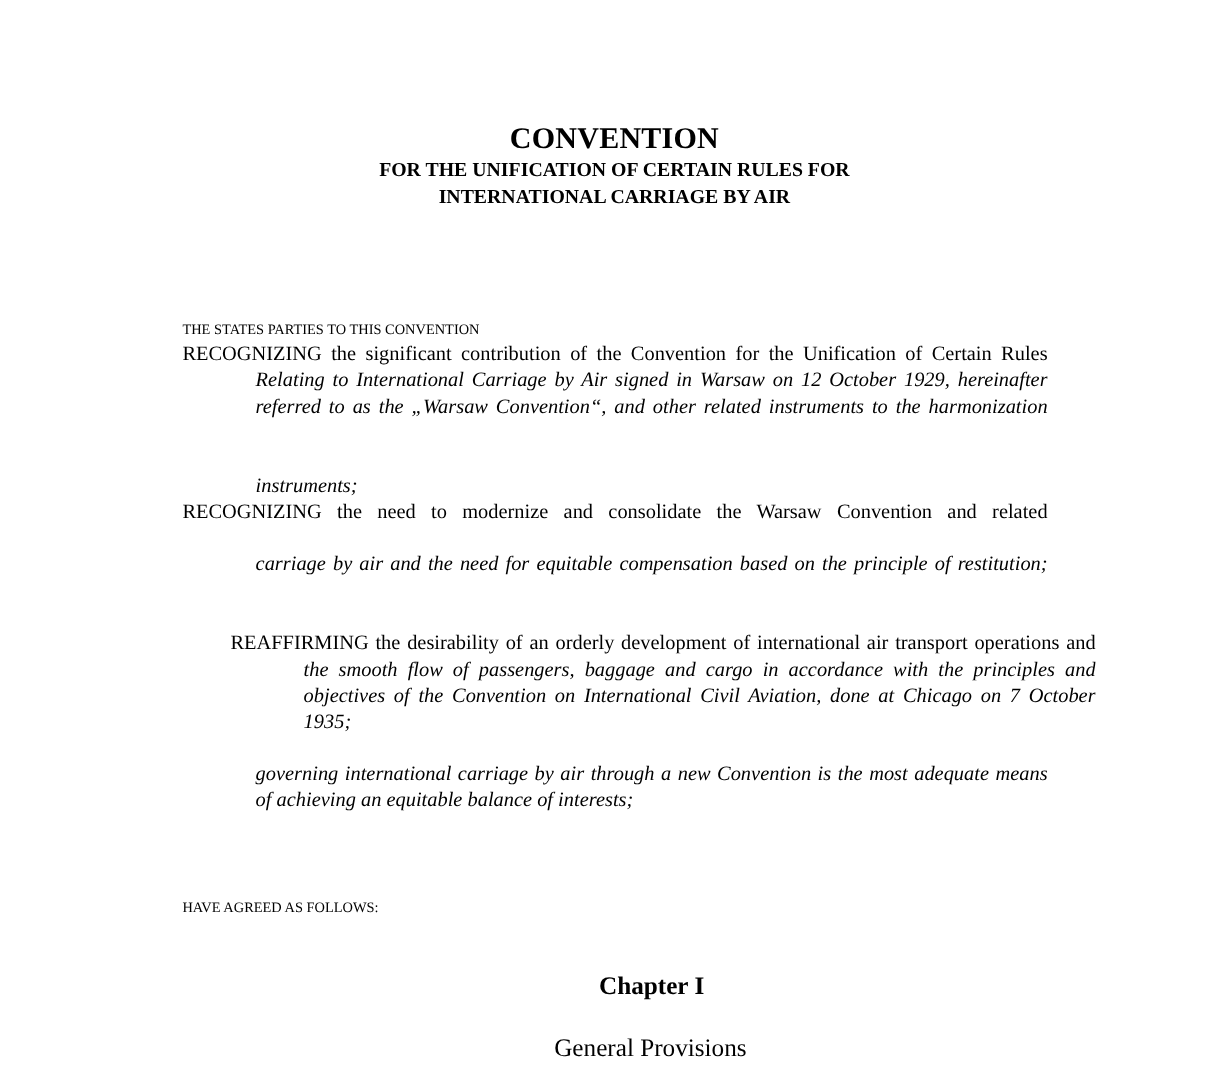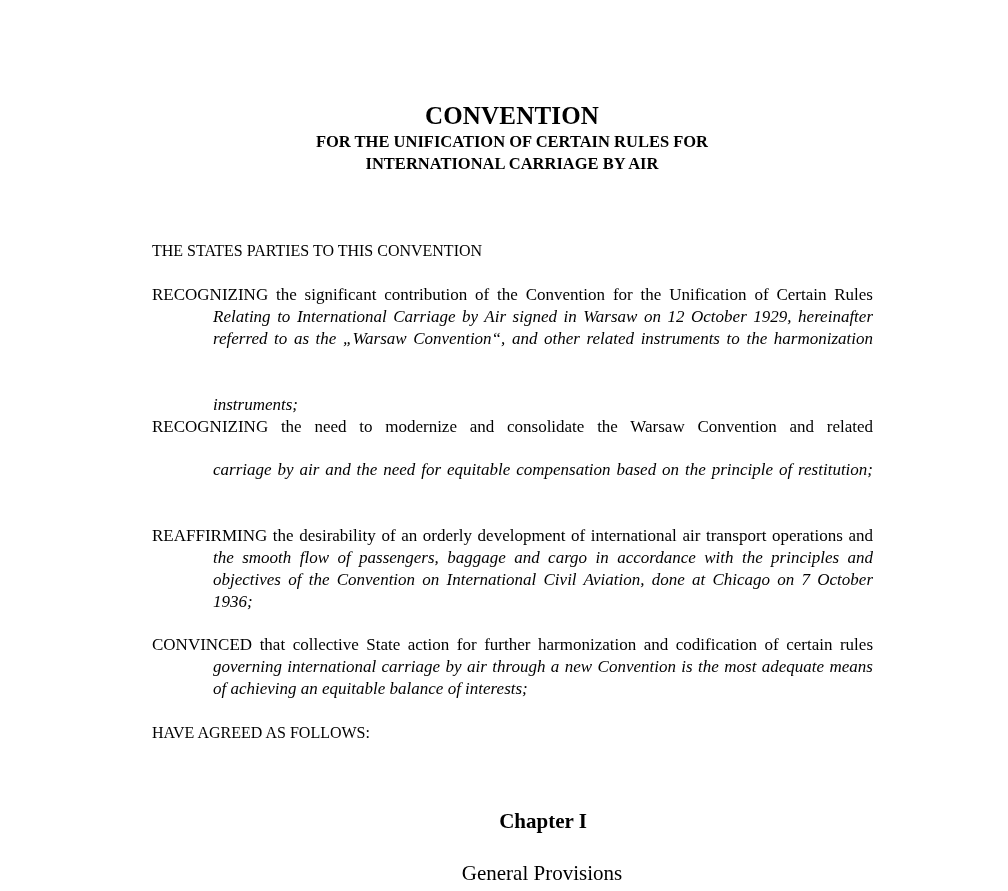--- a/index.html
+++ b/index.html
@@ -38,23 +38,24 @@
       width: 1024px;
       text-align: center;
       font-weight: bold;
       font-size: 16.5px;
       line-height: 22px;
     }
     .sub1 { top: 131px; }
     .sub2 { top: 153px; }
     .line {
       position: absolute;
-      font-size: 16px;
+      font-size: 12px;
       line-height: 22px;
       white-space: nowrap;
+      margin-top: 23px;
     }
     .parties {
       left: 152px;
       top: 240px;
     }
     .clause {
       position: absolute;
       left: 152px;
       width: 721px;
       font-size: 17px;
@@ -66,21 +67,21 @@
       text-align-last: justify;
       white-space: nowrap;
       height: 22px;
     }
     .clause .cl.first { padding-left: 0; }
     .clause .cl.indent { padding-left: 61px; font-style: italic; }
     .clause .cl.last { text-align-last: left; }
     .c1 { top: 284px; }
     .c2 { top: 394px; }
     .c3 { top: 459px; }
-    .c4 { top: 525px; }
+    .c4 { top: 525px; margin-left: 40px; }
     .c5 { top: 634px; }
     .agreed {
       left: 152px;
       top: 722px;
     }
     .chapter {
       position: absolute;
       left: 0;
       width: 1086px;
       text-align: center;
@@ -120,25 +121,24 @@
   </div>
 
   <div class="clause c3">
     <span class="cl indent" style="white-space: normal; overflow: hidden;">carriage by air and the need for equitable compensation based on the principle of restitution;</span>
   </div>
 
   <div class="clause c4">
     <span class="cl first" style="white-space: normal; overflow: hidden;">REAFFIRMING the desirability of an orderly development of international air transport operations and</span>
     <span class="cl indent" style="white-space: normal; overflow: hidden;">the smooth flow of passengers, baggage and cargo in accordance with the principles and</span>
     <span class="cl indent" style="white-space: normal; overflow: hidden;">objectives of the Convention on International Civil Aviation, done at Chicago on 7 October</span>
-    <span class="cl indent last" style="white-space: normal; overflow: hidden;">1936;</span>
+    <span class="cl indent last" style="white-space: normal; overflow: hidden;">1935;</span>
   </div>
 
   <div class="clause c5">
-    <span class="cl first" style="white-space: normal; overflow: hidden;">CONVINCED that collective State action for further harmonization and codification of certain rules</span>
     <span class="cl indent" style="white-space: normal; overflow: hidden;">governing international carriage by air through a new Convention is the most adequate means</span>
     <span class="cl indent last" style="white-space: normal; overflow: hidden;">of achieving an equitable balance of interests;</span>
   </div>
 
   <div class="line agreed">HAVE AGREED AS FOLLOWS:</div>
 
   <div class="chapter">Chapter I</div>
   <div class="general">General Provisions</div>
 
 </div>

